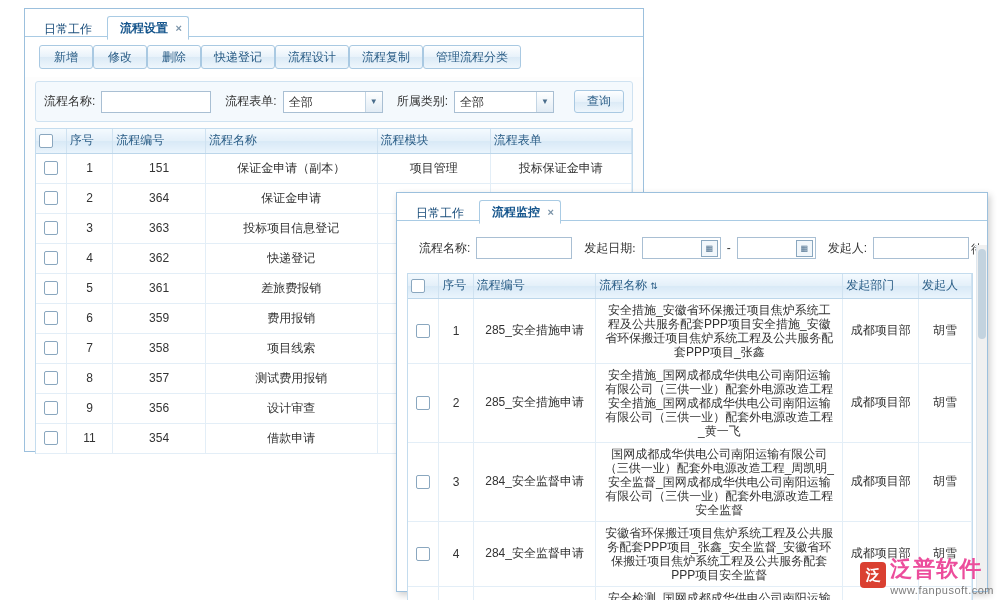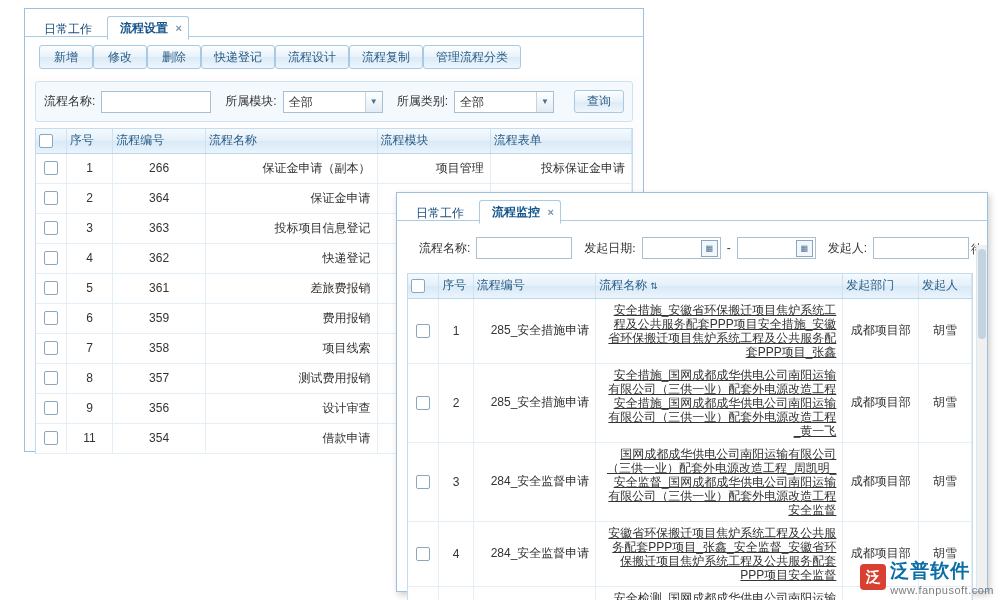--- a/index.html
+++ b/index.html
@@ -214,40 +214,39 @@
   }
   table.grid td {
     border-right: 1px solid #e3eef7;
     border-bottom: 1px solid #e3eef7;
     color: #333333;
     padding: 4px 6px;
     box-sizing: border-box;
     background: #ffffff;
   }
   td.c { text-align: center; }
-  td.l { text-align: right; }
+  td.l { text-align: center; }
   .rowh { height: 30px; }
   .cbox {
     display: inline-block;
     width: 12px;
     height: 12px;
     border: 1px solid #8aa7bf;
     background: #ffffff;
     border-radius: 2px;
     vertical-align: middle;
   }
   .sortmark {
     font-size: 9px;
     color: #2a5d86;
     margin-left: 3px;
   }
   .multiline {
     line-height: 14px;
     font-size: 12px;
-    text-decoration: underline;
   }
 
   
   .vscroll {
     position: absolute;
     right: 0;
     top: 52px;
     width: 10px;
     bottom: 0;
     background: #f0f0f0;
@@ -283,23 +282,23 @@
     width: 26px; height: 26px;
     background: #d93a2b;
     border-radius: 4px;
     color: #fff;
     font-size: 15px;
     font-weight: bold;
     text-align: center;
     line-height: 26px;
   }
   .wm-title {
-    font-size: 19px;
+    font-size: 22px;
     font-weight: bold;
-    color: #0369a1;
+    color: #ec4899;
     letter-spacing: 1px;
   }
   .wm-sub {
     font-size: 11px;
     color: #777;
     letter-spacing: 0.5px;
   }
 </style>
 </head>
 <body>
@@ -324,21 +323,21 @@
       <div class="tbtn">删除</div>
       <div class="tbtn">快递登记</div>
       <div class="tbtn">流程设计</div>
       <div class="tbtn">流程复制</div>
       <div class="tbtn wide">管理流程分类</div>
     </div>
 
     <div class="filterbar">
       <span class="lbl">流程名称:</span>
       <input class="txtinput" style="width: 110px;" value="">
-      <span class="lbl" style="margin-left:8px;">所属模块:</span>
+      <span class="lbl" style="margin-left:8px;">流程表单:</span>
       <div class="selectbox" style="width:110px;">
         <span>全部</span>
         <span class="arrow">▼</span>
       </div>
       <span class="lbl" style="margin-left:8px;">所属类别:</span>
       <div class="selectbox" style="width:110px;">
         <span>全部</span>
         <span class="arrow">▼</span>
       </div>
       <div class="qbtn" style="margin-left:14px;">查询</div>
@@ -361,21 +360,21 @@
             <th>流程编号</th>
             <th>流程名称</th>
             <th>流程模块</th>
             <th>流程表单</th>
           </tr>
         </thead>
         <tbody>
           <tr class="rowh">
             <td class="c"><span class="cbox"></span></td>
             <td class="c">1</td>
-            <td class="c">266</td>
+            <td class="c">151</td>
             <td class="l">保证金申请（副本）</td>
             <td class="l">项目管理</td>
             <td class="l">投标保证金申请</td>
           </tr>
           <tr class="rowh">
             <td class="c"><span class="cbox"></span></td>
             <td class="c">2</td>
             <td class="c">364</td>
             <td class="l">保证金申请</td>
             <td class="l">项目管理</td>

